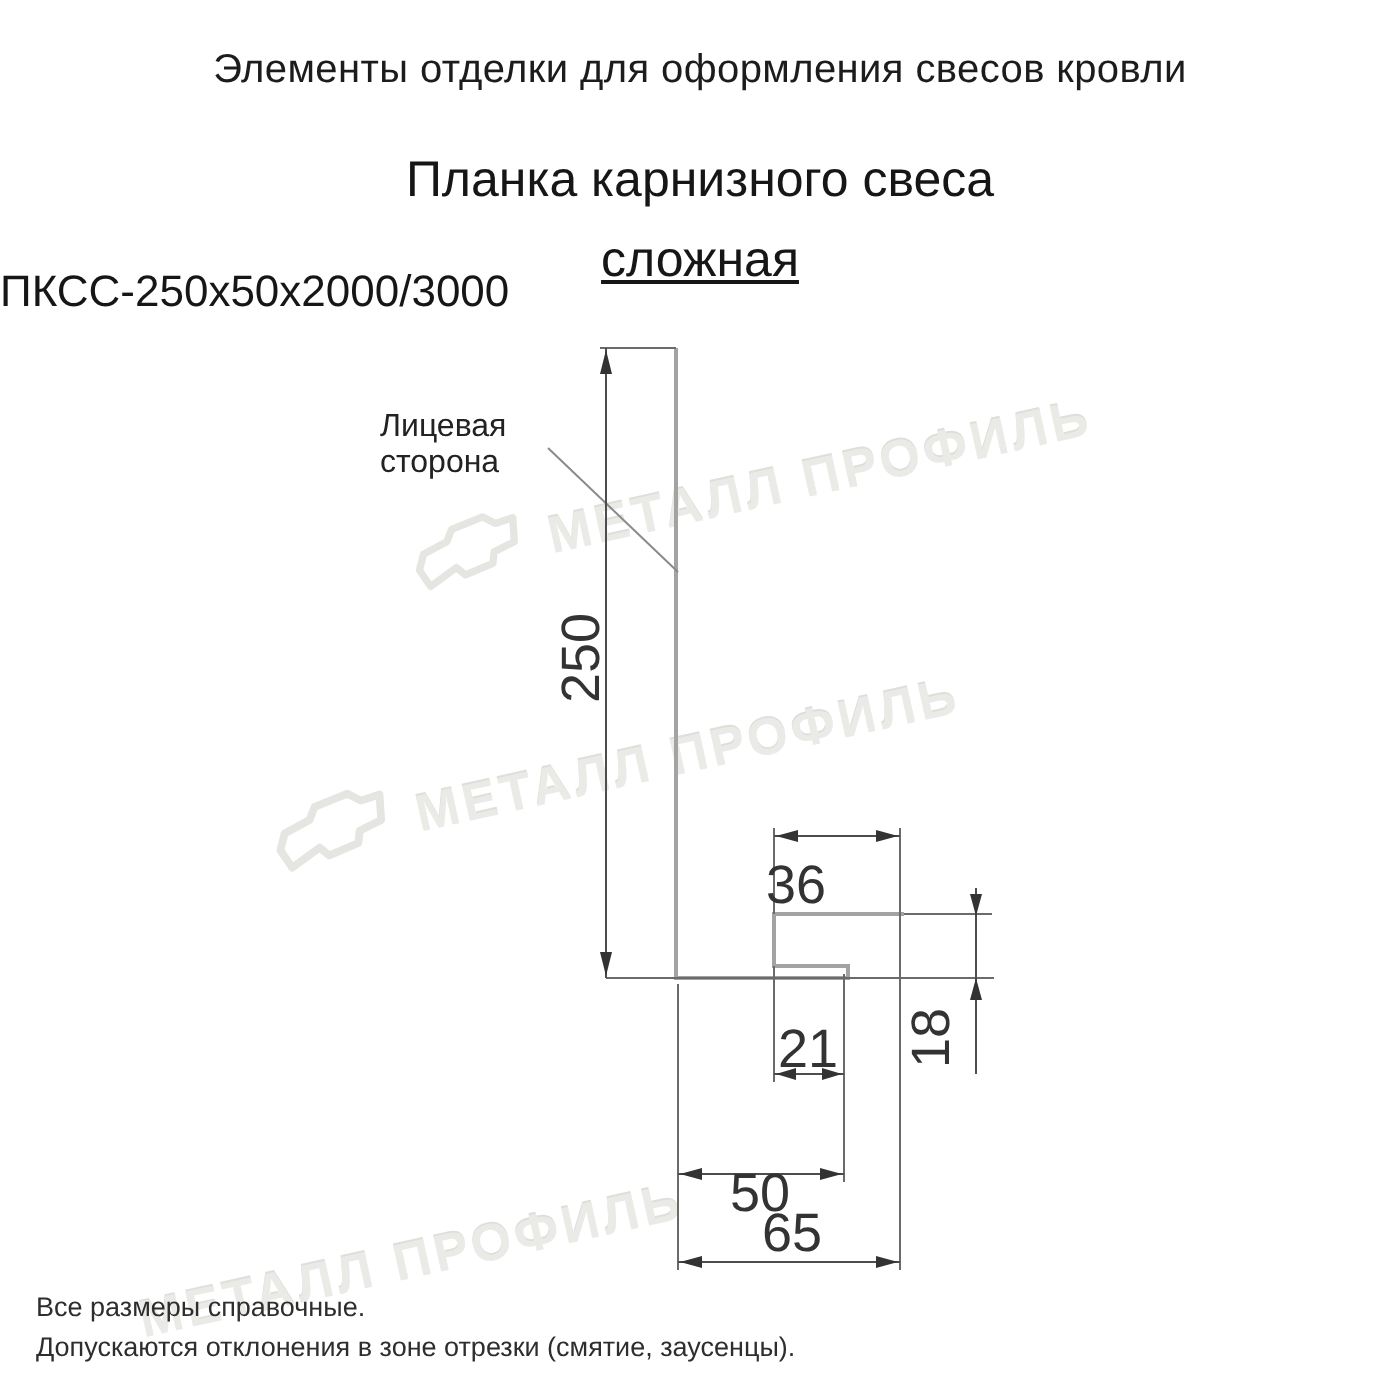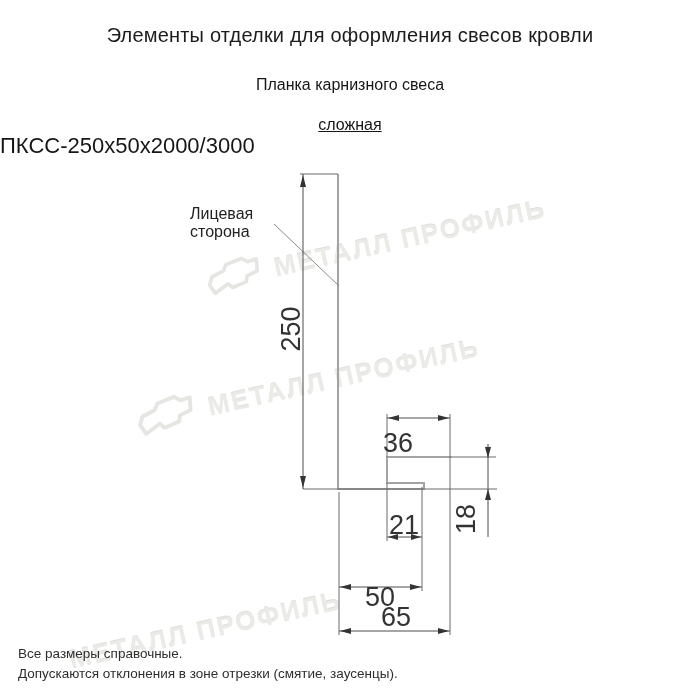--- a/index.html
+++ b/index.html
@@ -8,21 +8,21 @@
     background:#ffffff;
     font-family:"Liberation Sans", sans-serif;
     color:#1f1f1f;
   }
   .abs{position:absolute;}
   
   .title{
     left:0;right:0;top:24px;text-align:center;
     font-size:20px;letter-spacing:0.2px;color:#1c1c1c;
   }
-  .subtitle{left:0;right:0;text-align:center;font-size:16px;color:#161616;}
+  .subtitle{left:0;right:0;text-align:center;font-size:25px;color:#161616;}
   .subtitle.l1{top:76px;}
   .subtitle.l2{top:116px;text-decoration:underline;}
   .model{left:0;right:0;top:133px;font-size:22px;color:#161616;}
   
   .note{left:18px;font-size:13.5px;color:#2e2e2e;}
   .note.n1{top:646px;}
   .note.n2{top:666px;text-align:center;}
   
   .face-label{
     left:190px;top:205px;width:82px;

